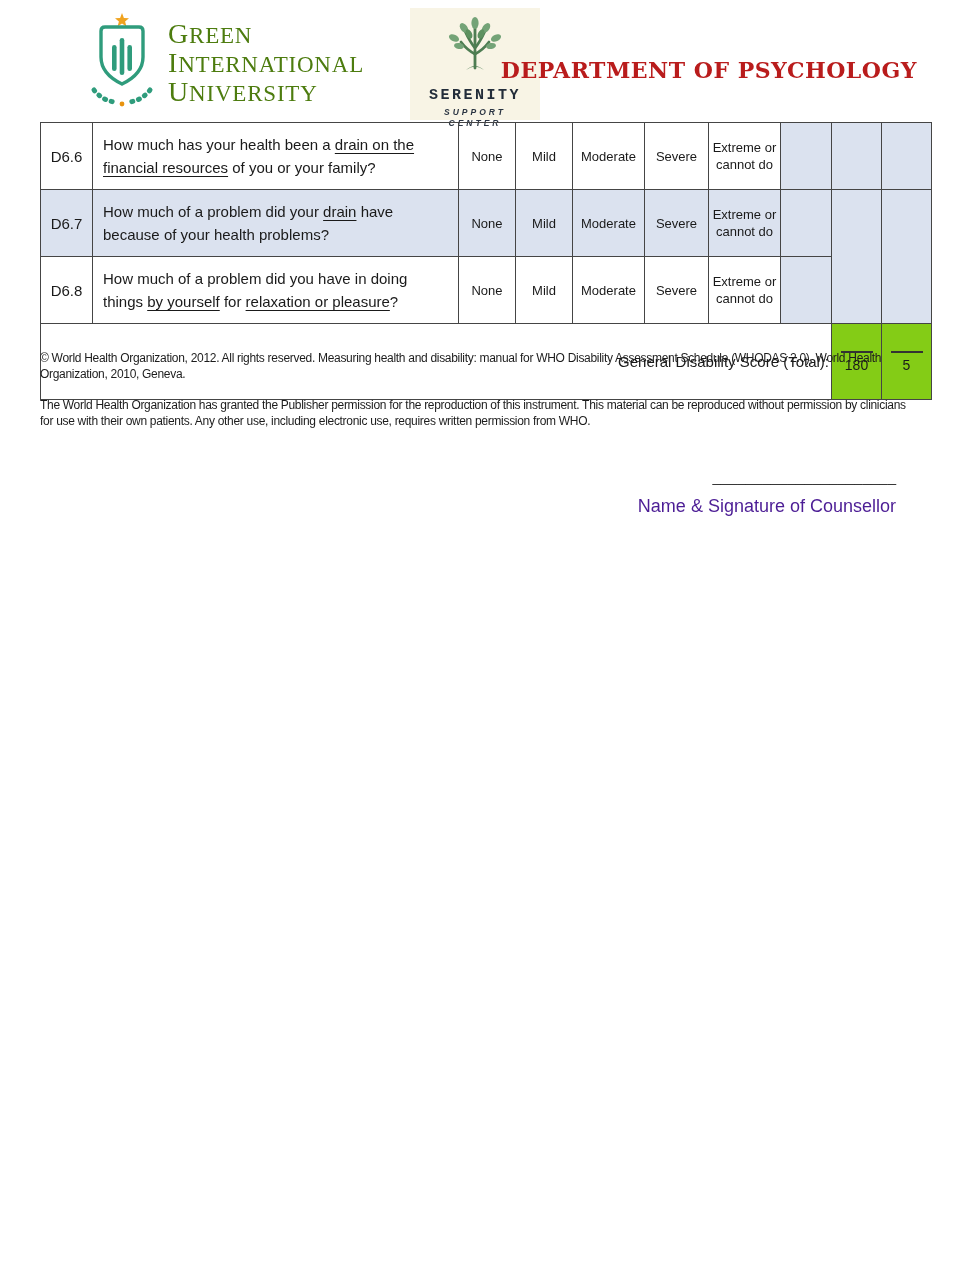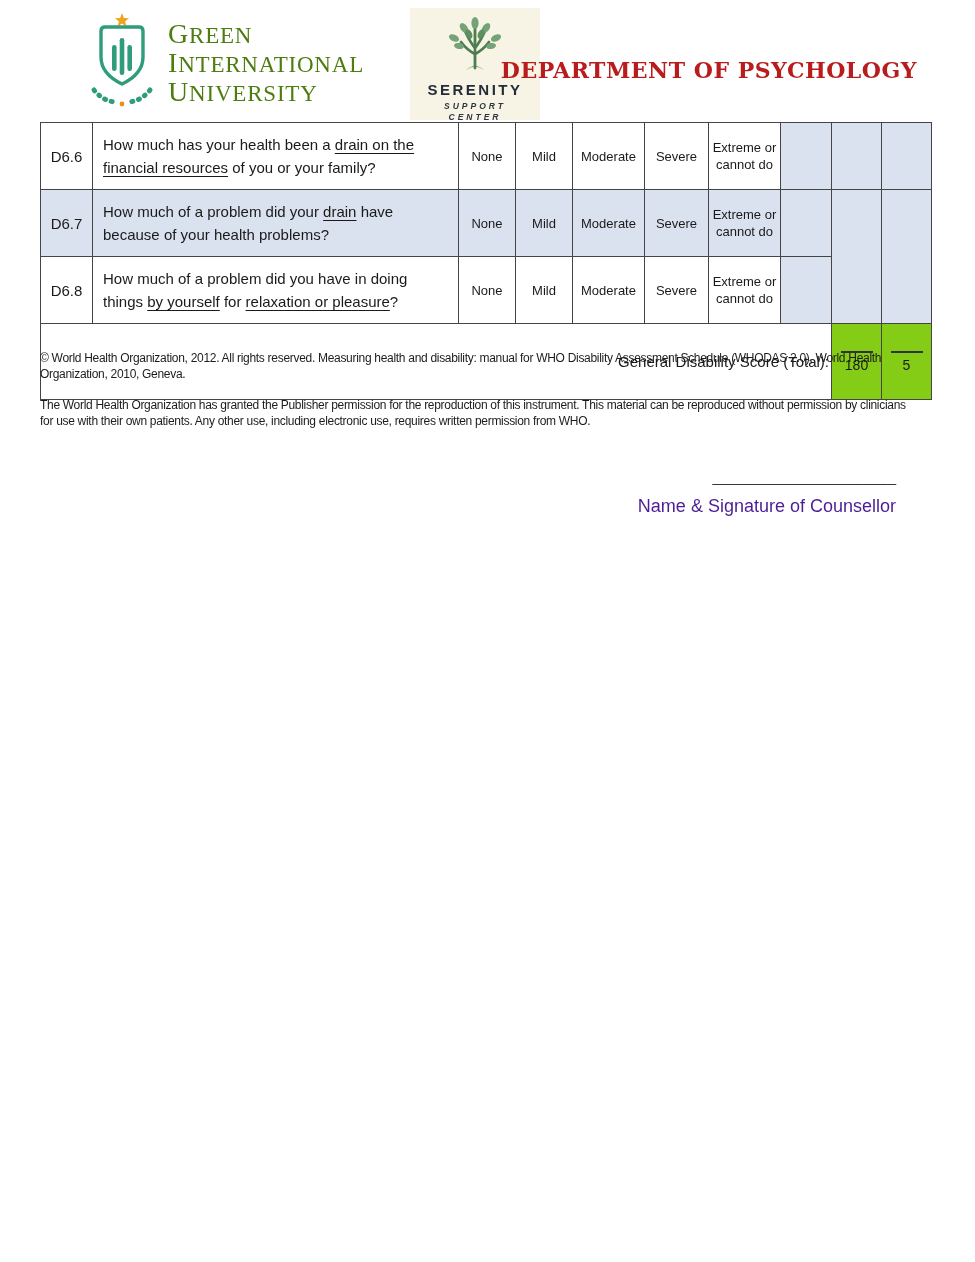--- a/index.html
+++ b/index.html
@@ -11,22 +11,22 @@
   .page { position:absolute; inset:0; background:#fff; overflow:hidden; }
 
   
   .uni-logo { position:absolute; left:90px; top:12px; display:flex; gap:14px; }
   .uni-text { padding-top:8px; color:#4d7c0f; font-family:"Liberation Serif", serif;
               font-size:23px; line-height:27px; letter-spacing:0.8px; }
   .uni-text div::first-letter { font-size:28px; }
 
   .serenity { position:absolute; left:410px; top:8px; width:130px; height:112px;
               background:#f8f4e5; display:flex; flex-direction:column; align-items:center; }
-  .serenity-title { font-family:Liberation Sans, sans-serif; font-weight:bold; font-size:15px;
-                    letter-spacing:2.5px; color:#232d3a; margin-top:1px; }
+  .serenity-title { font-family:Liberation Mono, monospace; font-weight:bold; font-size:15px;
+                    letter-spacing:2.5px; color:#232d3a; margin-top:7px; }
   .serenity-sub { font-weight:bold; font-size:8.5px; letter-spacing:3px; color:#2b3543; margin-top:3px;font-style:italic; }
 
   .dept-title { position:absolute; right:58px; top:57px; font-family:"DejaVu Serif", serif;
                 font-weight:bold; font-size:22px; letter-spacing:0.5px; color:#b91c1c; }
 
   
   table.whodas { position:absolute; left:40px; top:122px; width:891px;
                  border-collapse:collapse; table-layout:fixed; }
   .whodas td { border:1px solid #454545; vertical-align:middle; }
   .whodas tbody tr { height:50px; }

